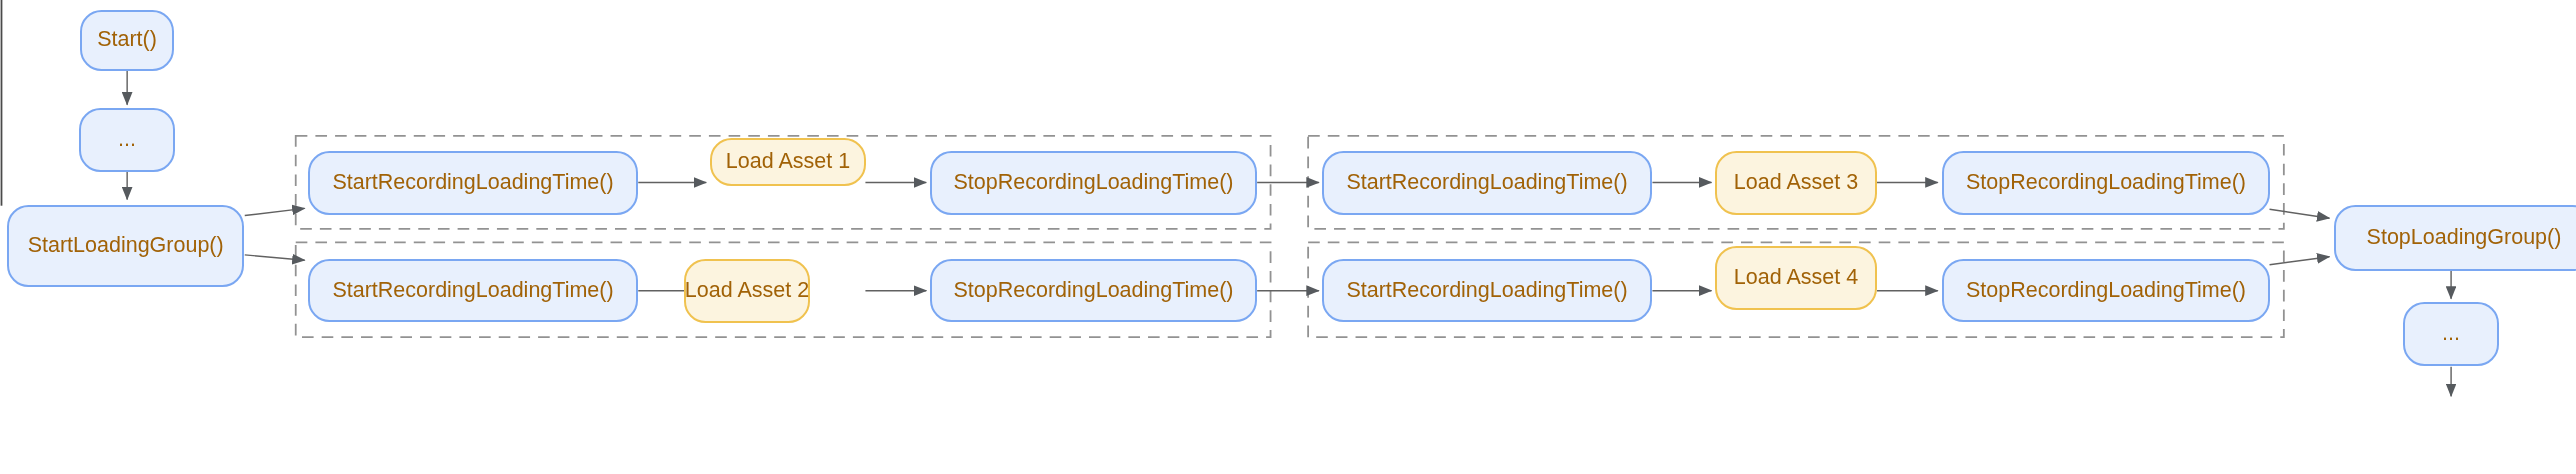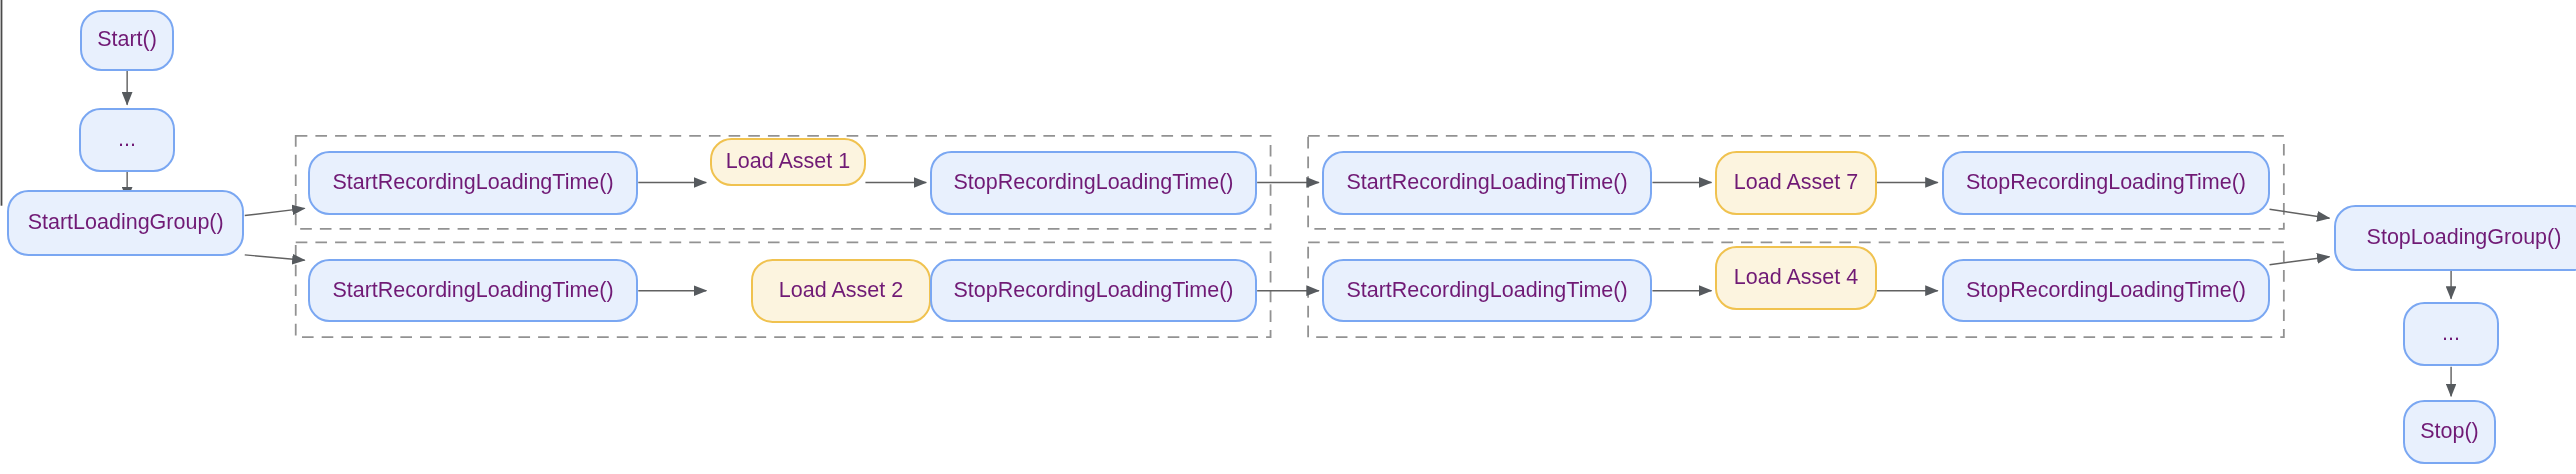--- a/index.html
+++ b/index.html
@@ -22,21 +22,21 @@
   }
   .node {
     position: absolute;
     box-sizing: border-box;
     display: flex;
     align-items: center;
     justify-content: center;
     background: #E8F0FD;
     border: 2.2px solid #7AA7F2;
     border-radius: 21.5px;
-    color: #701a75;
+    color: #a16207;
     font-size: 21.5px;
     line-height: 1.2;
     white-space: nowrap;
     text-align: center;
   }
   .node.asset {
     background: #FCF4DF;
     border-color: #F0C24F;
   }
   .boundary {
@@ -90,36 +90,35 @@
     <line class="arrow" marker-end="url(#ah)" x1="1847" y1="325" x2="1913" y2="325"></line>
     <line class="arrow" marker-end="url(#ah)" x1="2098" y1="325" x2="2166" y2="325"></line>
     <line class="arrow" marker-end="url(#ah)" x1="2537" y1="296" x2="2604" y2="287"></line>
 
     <line class="arrow" marker-end="url(#ah)" x1="2740" y1="303" x2="2740" y2="334"></line>
     <line class="arrow" marker-end="url(#ah)" x1="2740" y1="410" x2="2740" y2="443"></line>
   </svg>
 
   <div class="node" style="left:80px; top:9.8px; width:94px; height:61px">Start()</div>
   <div class="node" style="left:79px; top:108px; width:96px; height:64px">...</div>
-  <div class="node" style="left:7.2px; top:190px; width:237px; height:66px">StartLoadingGroup()</div>
+  <div class="node" style="left:7.2px; top:205px; width:237px; height:82px">StartLoadingGroup()</div>
 
   <div class="node" style="left:308px; top:151px; width:330px; height:64px">StartRecordingLoadingTime()</div>
   <div class="node asset" style="left:710px; top:138px; width:156px; height:48px">Load Asset 1</div>
   <div class="node" style="left:930px; top:151px; width:327px; height:64px">StopRecordingLoadingTime()</div>
 
   <div class="node" style="left:308px; top:259px; width:330px; height:63px">StartRecordingLoadingTime()</div>
-  <div class="node asset" style="left:751px; top:259px; width:180px; height:64px">Load Asset 2</div>
+  <div class="node asset" style="left:684px; top:259px; width:126px; height:64px">Load Asset 2</div>
   <div class="node" style="left:930px; top:259px; width:327px; height:63px">StopRecordingLoadingTime()</div>
 
   <div class="node" style="left:1322px; top:151px; width:330px; height:64px">StartRecordingLoadingTime()</div>
-  <div class="node asset" style="left:1715px; top:151px; width:162px; height:64px">Load Asset 7</div>
+  <div class="node asset" style="left:1715px; top:151px; width:162px; height:64px">Load Asset 3</div>
   <div class="node" style="left:1942px; top:151px; width:328px; height:64px">StopRecordingLoadingTime()</div>
 
   <div class="node" style="left:1322px; top:259px; width:330px; height:63px">StartRecordingLoadingTime()</div>
   <div class="node asset" style="left:1715px; top:246px; width:162px; height:64px">Load Asset 4</div>
   <div class="node" style="left:1942px; top:259px; width:328px; height:63px">StopRecordingLoadingTime()</div>
 
   <div class="node" style="left:2334px; top:205px; width:260px; height:66px">StopLoadingGroup()</div>
   <div class="node" style="left:2403px; top:302px; width:96px; height:64px">...</div>
-  <div class="node" style="left:2403px; top:400px; width:93px; height:64px">Stop()</div>
 
 </div>
 
 
 </body></html>

